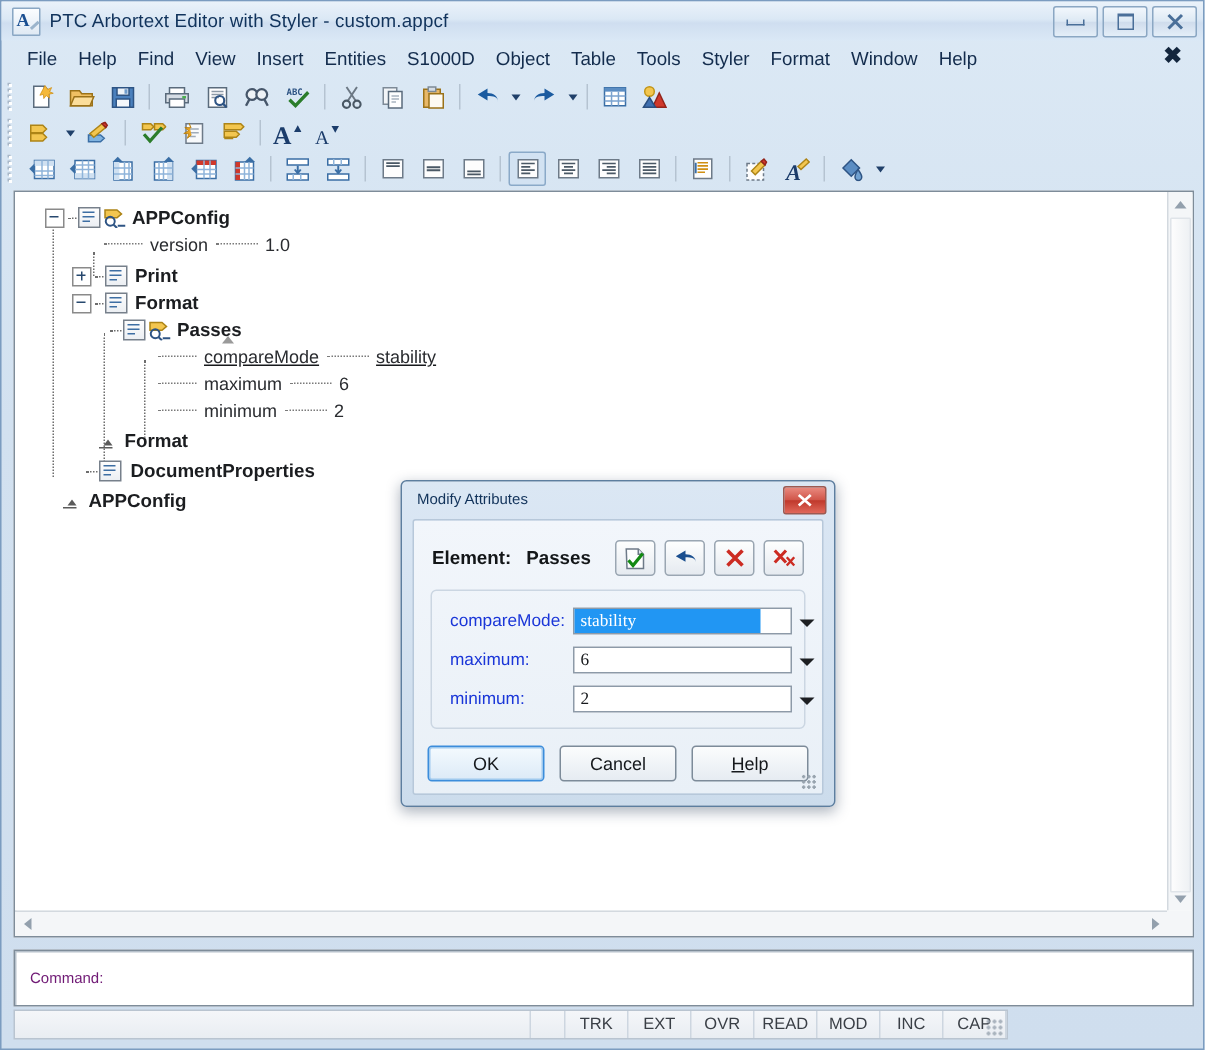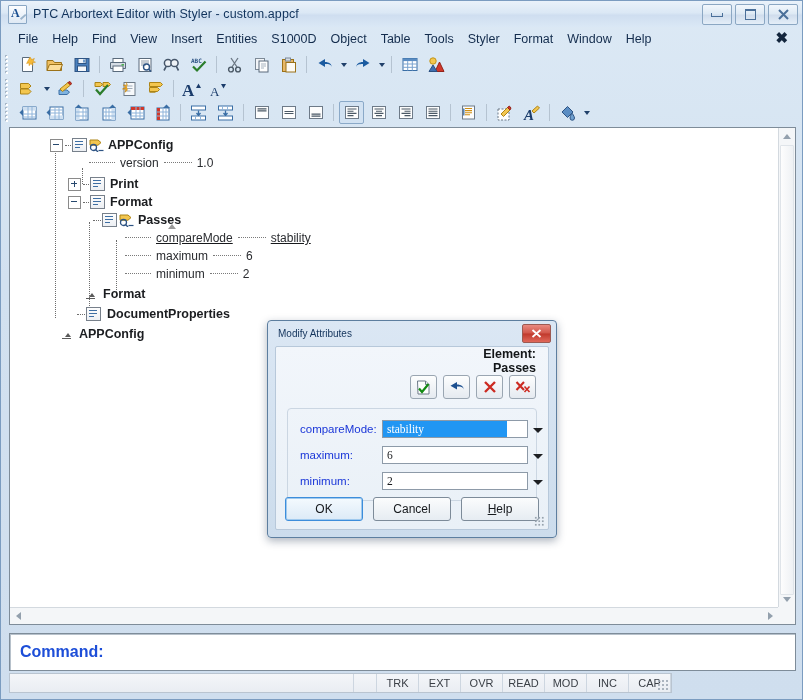--- a/index.html
+++ b/index.html
@@ -94,21 +94,21 @@
   svg{display:block;}
 
   
   .docarea{
     position:absolute;left:8px;top:126px;width:787px;height:498px;
     background:#ffffff;border:1px solid #7e8c99;box-sizing:border-box;
     box-shadow:inset 1px 1px 0 #b7c1cb;
   }
   .doccanvas{
     position:absolute;left:0;top:0;right:17px;bottom:17px;
-    overflow:hidden;background:#fff;padding-left:20px;
+    overflow:hidden;background:#fff;
   }
   .tree{
     position:relative;padding:8px 0 0 14px;font-size:12.5px;color:#17191c;
   }
   .trow{display:flex;align-items:center;height:18px;white-space:nowrap;}
   .tnode-name{font-weight:bold;color:#1b1d20;font-size:12.5px;}
   .tattr-name{color:#2a2c30;font-size:12px;}
   .tattr-name.u{}
   .tattr-val{color:#2a2c30;font-size:12px;}
   .dots{
@@ -180,21 +180,21 @@
     border:1px solid #dfe4e9;border-radius:1px;
   }
 
   
   .cmdbar{
     position:absolute;left:8px;top:632px;width:787px;height:38px;
     background:#ffffff;border:1px solid #7e8c99;box-sizing:border-box;
     box-shadow:inset 1px 1px 0 #b7c1cb;
     display:flex;align-items:center;padding-left:10px;
   }
-  .cmdlabel{font-size:16px;font-weight:bold;color:#1d4ed8;}
+  .cmdlabel{font-size:10px;font-weight:normal;color:#701a75;}
 
   
   .statusbar{
     position:absolute;left:8px;top:672px;width:663px;height:20px;
     background:linear-gradient(to bottom,#f4f6f9,#e9edf2);
     border:1px solid #b9c4d0;box-sizing:border-box;
     display:flex;align-items:stretch;justify-content:flex-end;
   }
   .st-left{flex:1 1 auto;border-right:1px solid #cdd6e0;}
   .st-gap{width:22px;border-right:1px solid #cdd6e0;}
@@ -230,21 +230,21 @@
     display:flex;align-items:center;justify-content:center;
     color:#fff;font-size:11px;font-weight:bold;
   }
   .dlg-body{
     position:absolute;left:7px;right:7px;top:25px;bottom:7px;
     background:linear-gradient(to bottom,#f2f6fb,#e9f0f7);
     border:1px solid #b7c8da;border-radius:2px;
     box-sizing:border-box;
   }
   .dlg-head{
-    display:flex;align-items:flex-end;padding:0 12px 5px 12px;flex-direction:column;
+    display:flex;align-items:center;padding:13px 12px 5px 12px;
   }
   .elem-label{font-size:12.5px;font-weight:bold;color:#131618;}
   .elem-value{font-size:12.5px;font-weight:bold;color:#131618;margin-left:10px;}
   .dlg-head-btns{margin-left:auto;display:flex;gap:6px;}
   .dbtn{
     width:25px;height:22px;border:1px solid #9aa6b2;border-radius:3px;
     background:linear-gradient(to bottom,#fdfefe,#e5eaf0);
     display:flex;align-items:center;justify-content:center;
   }
   .attr-group{

